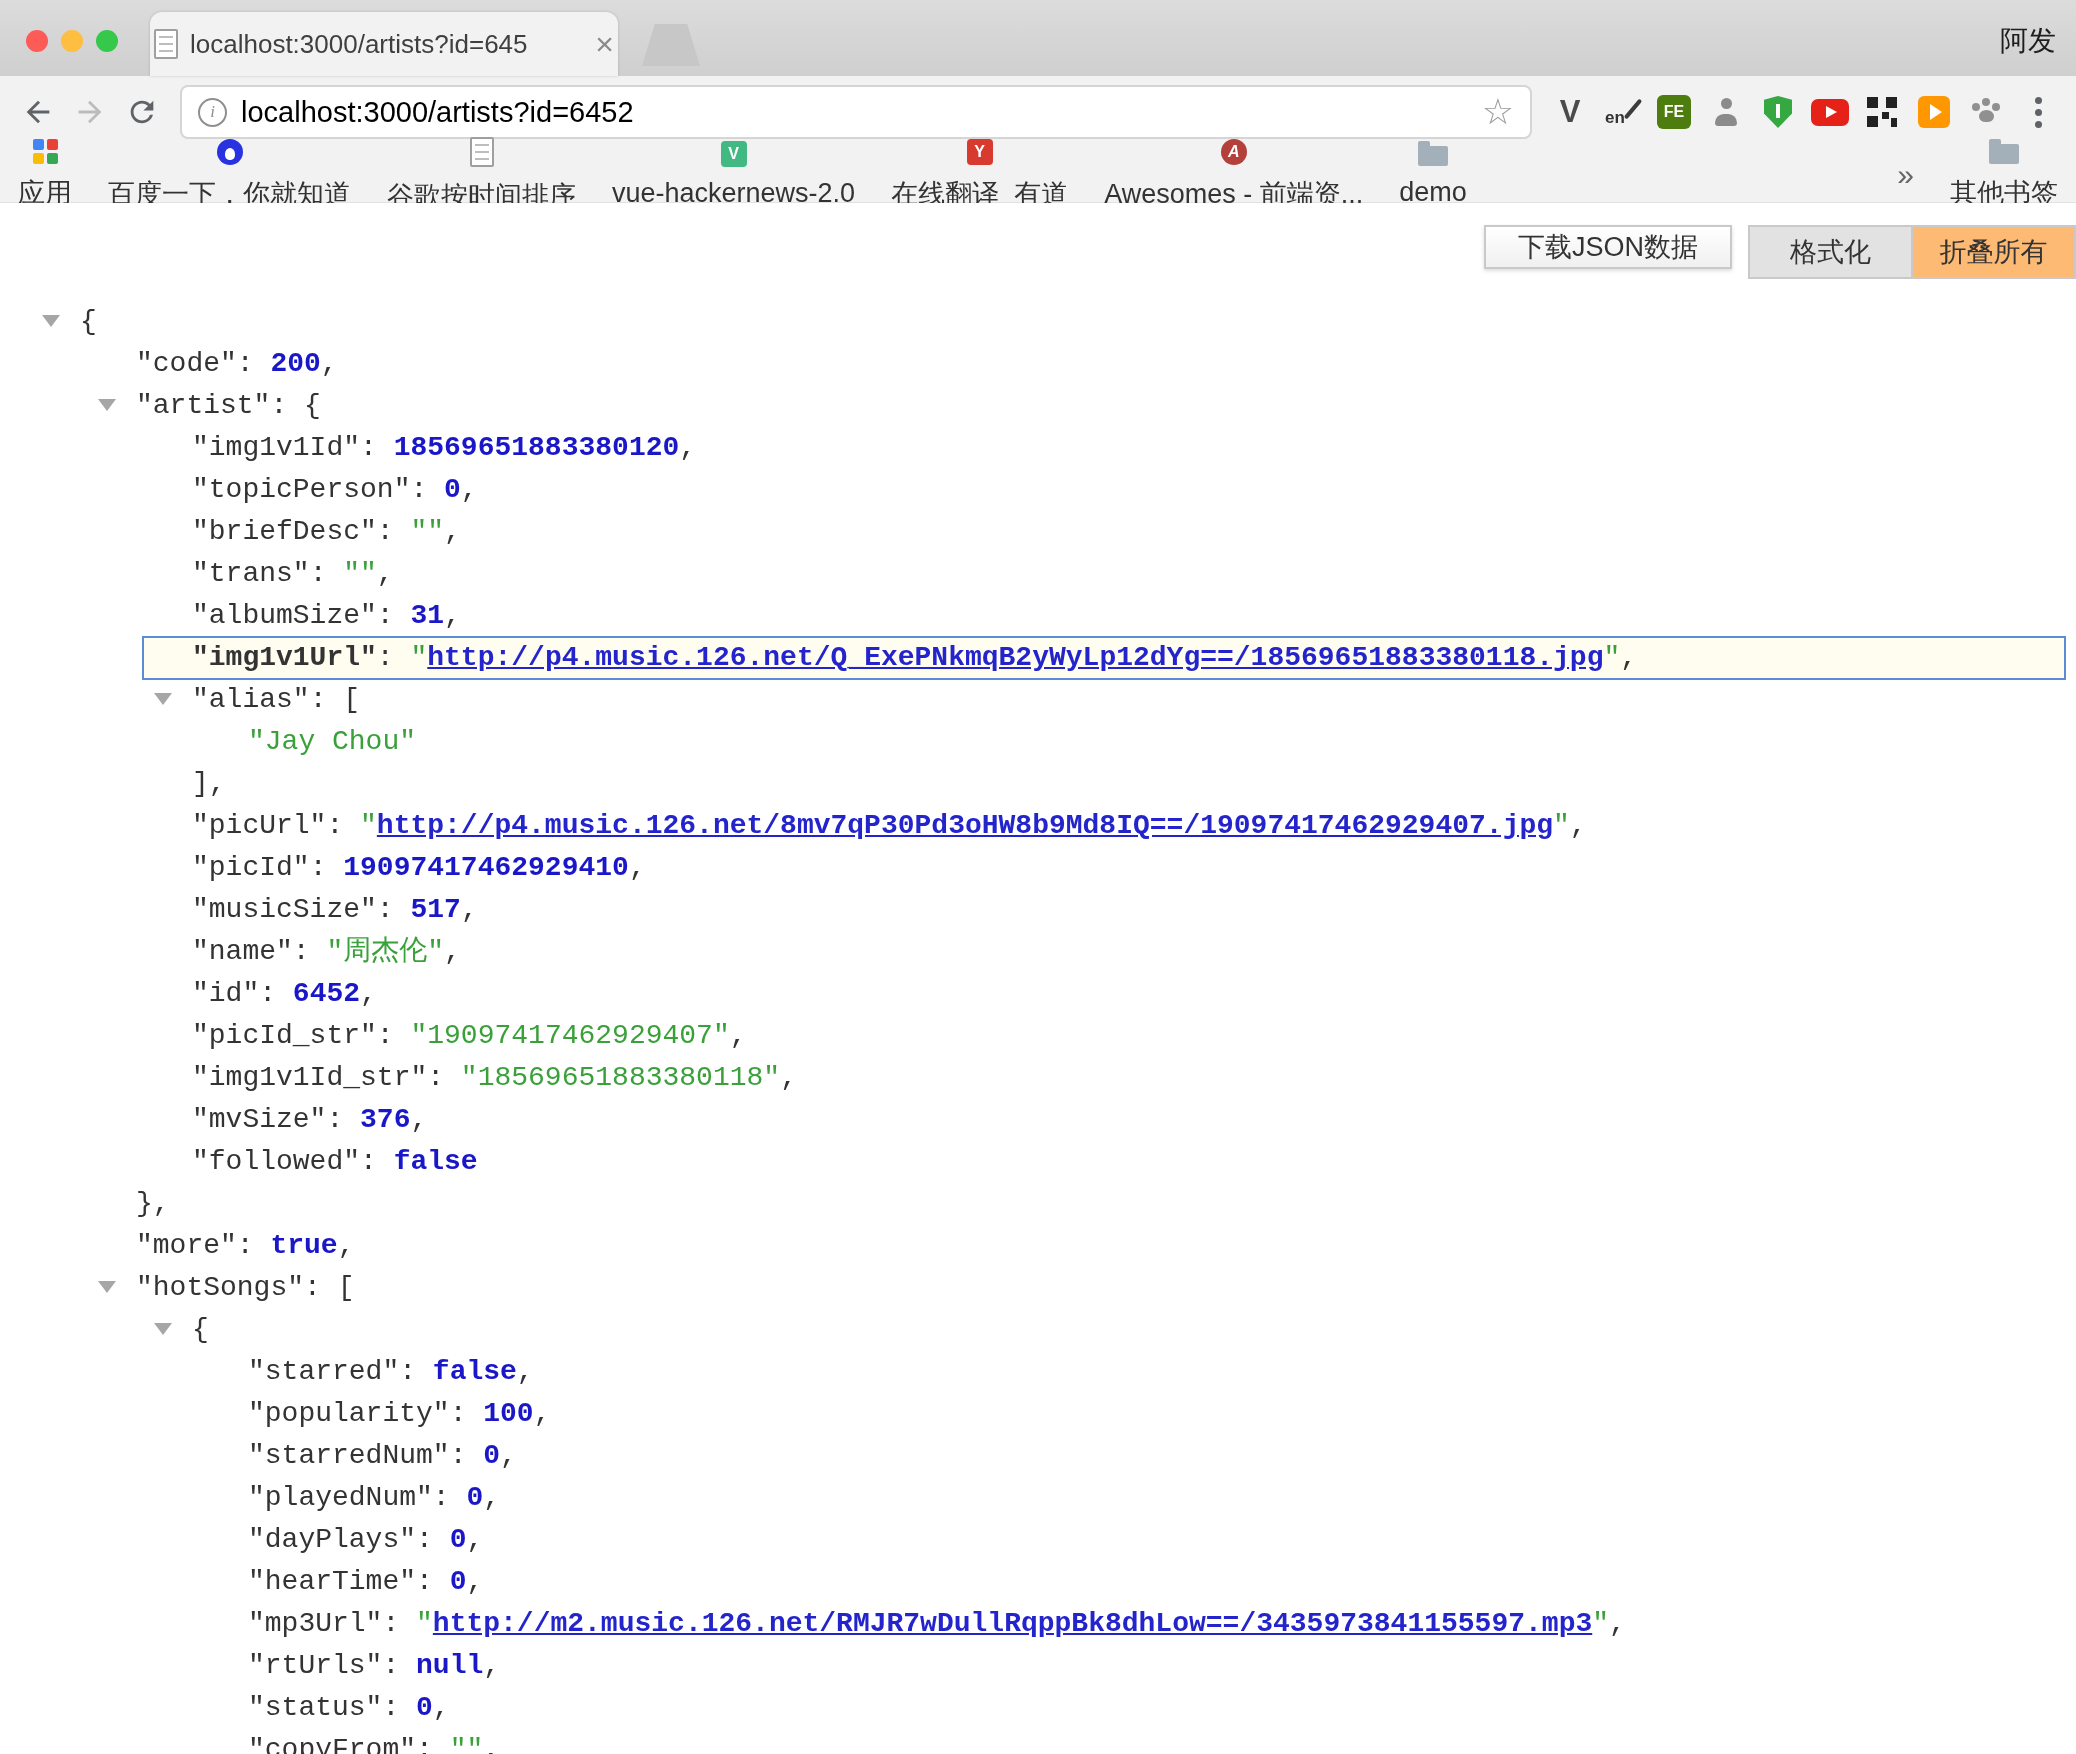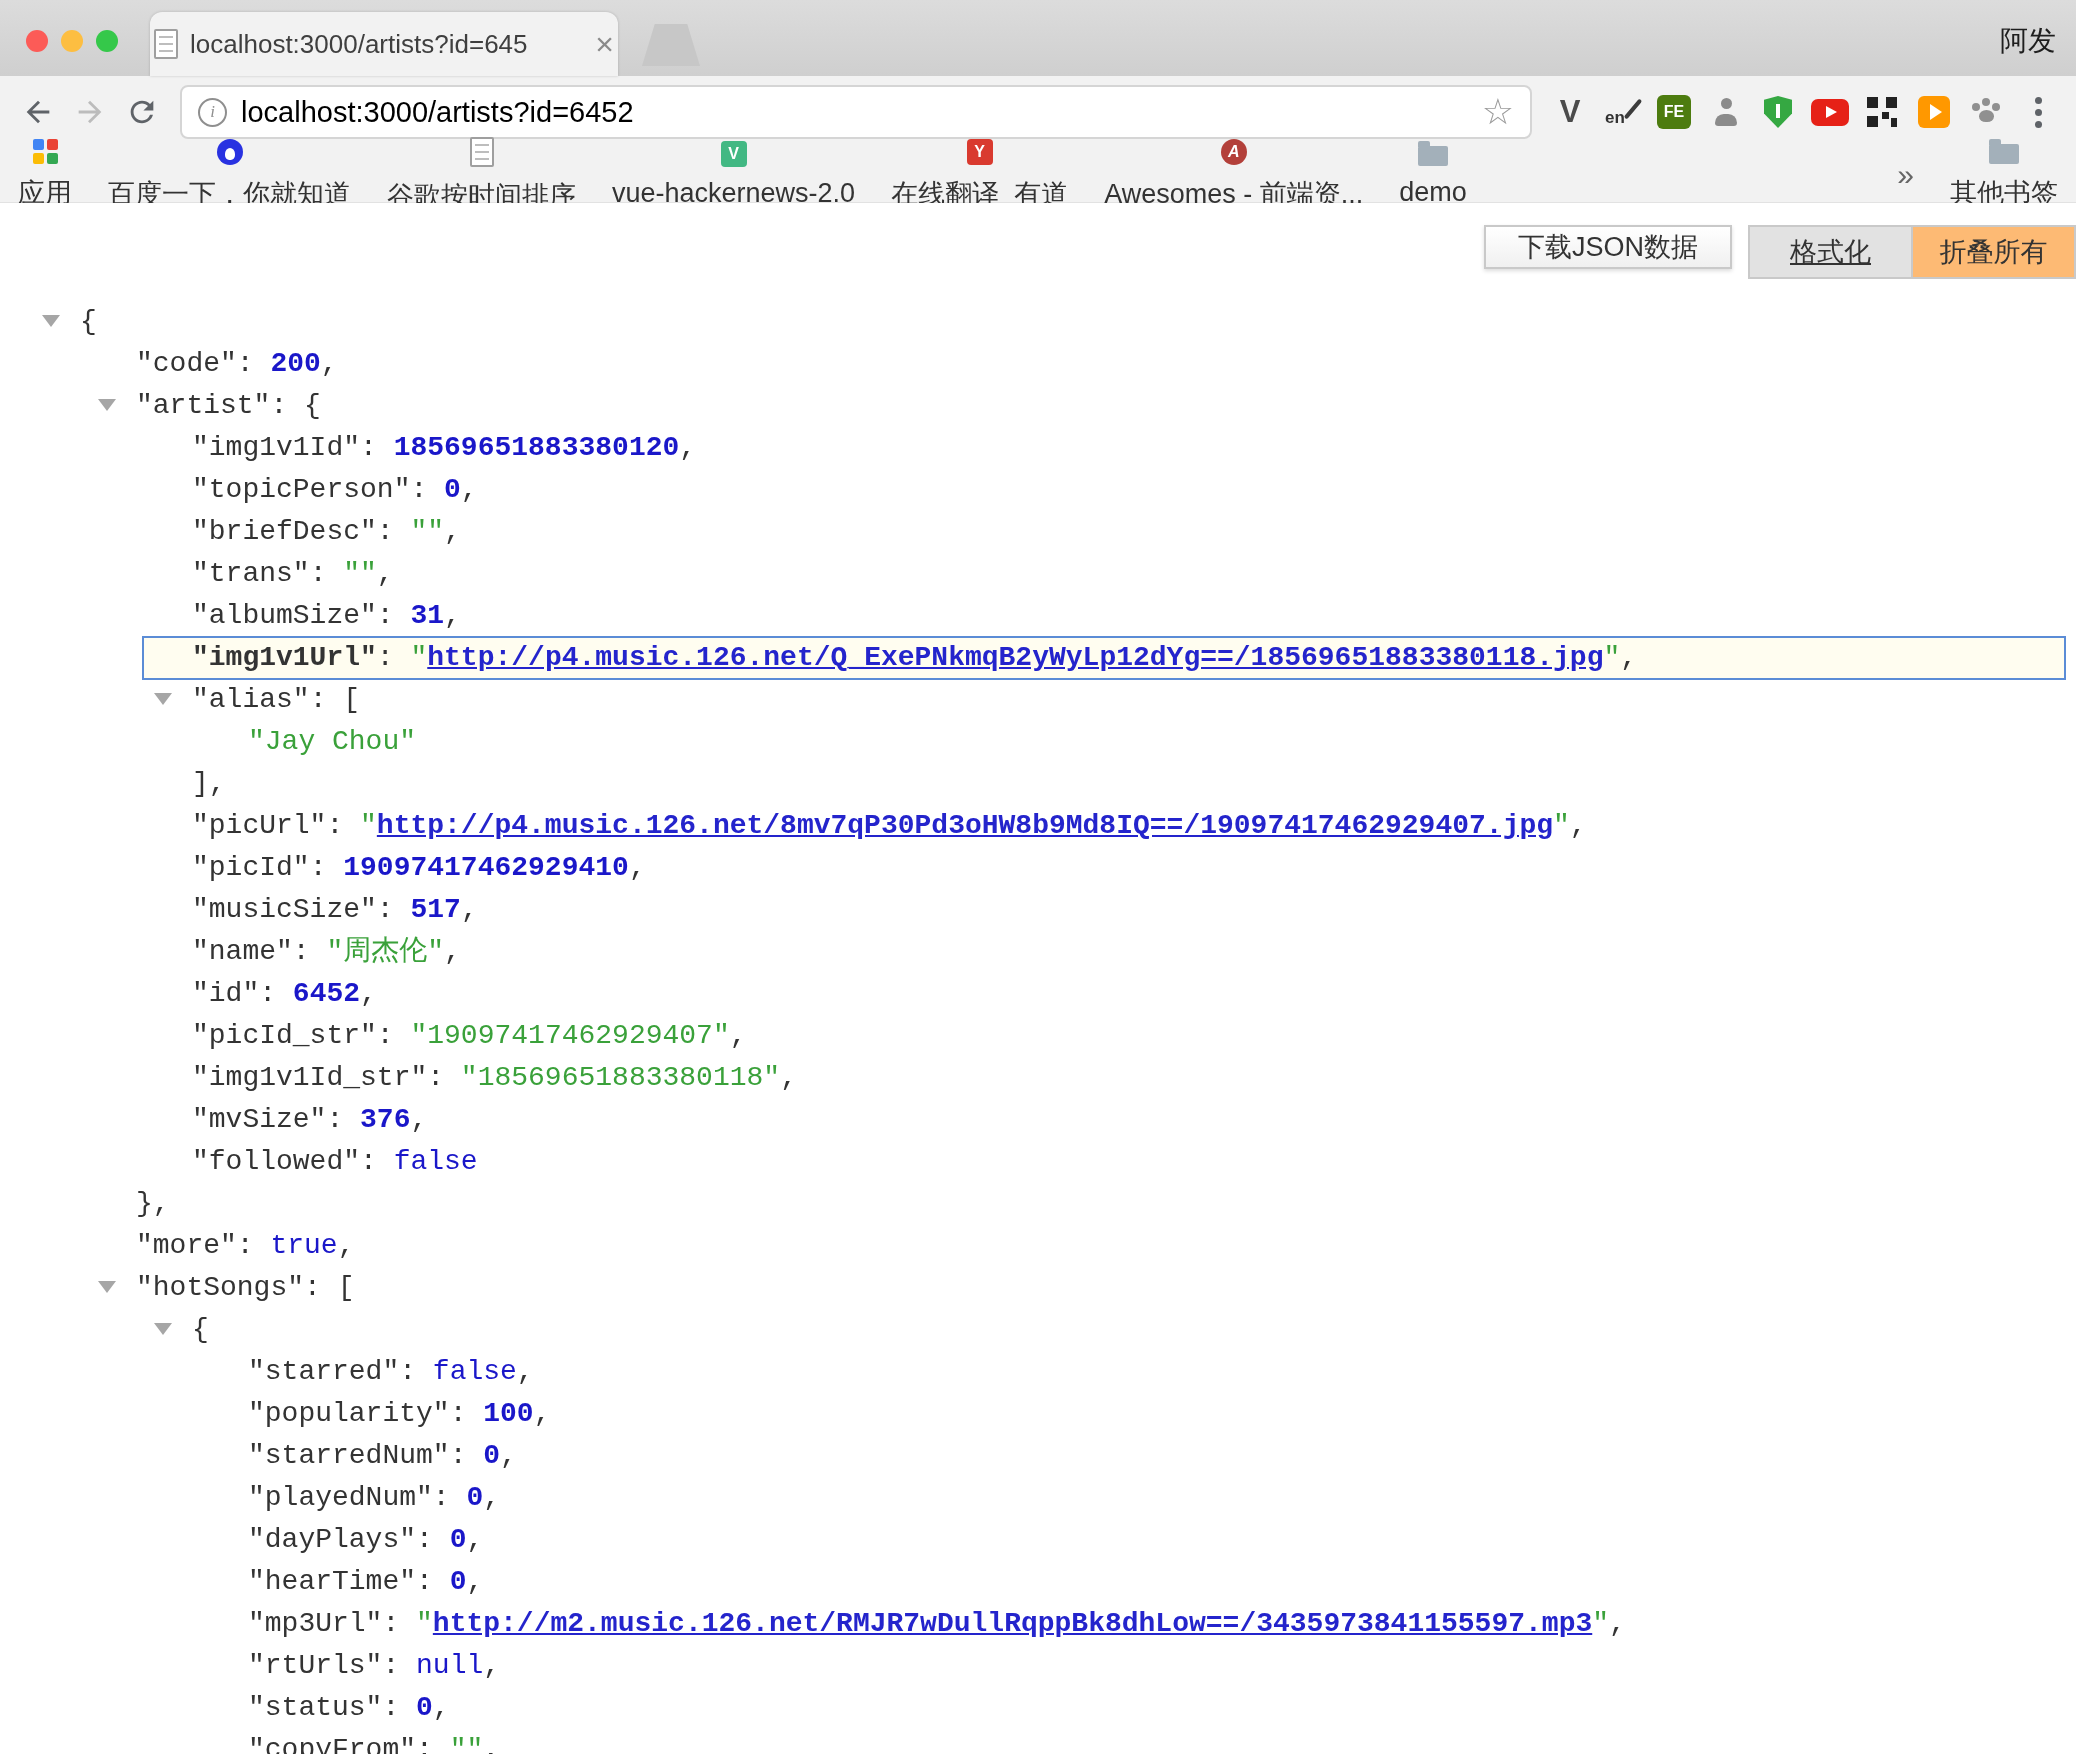--- a/index.html
+++ b/index.html
@@ -98,34 +98,34 @@
       border-radius:2px 2px 0 0;}
   .bm-spacer{flex:1;}
   .overflow-chevron{color:#666;font-size:30px;}
   
   .content{position:relative;background:#fff;height:1552px;}
   .download-btn{position:absolute;top:22px;right:344px;width:248px;height:44px;border:2px solid #c9c9c9;
       border-radius:0;background:linear-gradient(#ffffff,#f0f0f0);box-shadow:0 2px 4px rgba(0,0,0,.14);
       font-size:27px;color:#333;display:flex;align-items:center;justify-content:center;box-sizing:border-box;}
   .seg{position:absolute;top:22px;right:0;height:54px;display:flex;border:2px solid #c9c9c9;box-sizing:border-box;}
   .seg .cell{width:161px;display:flex;align-items:center;justify-content:center;font-size:27px;color:#333;background:#fdba74;}
-  .seg .cell.active{background:#e2e2e2;text-decoration:underline;}
+  .seg .cell.active{background:#e2e2e2;}
   .seg .cell + .cell{border-left:2px solid #c9c9c9;}
   
   .json{position:absolute;top:98px;left:0;right:0;font-family:"Liberation Mono","DejaVu Sans Mono",monospace;
       font-size:28px;line-height:42px;color:#333;}
   .jline{position:relative;z-index:0;white-space:nowrap;height:42px;}
   .tri{position:absolute;top:14px;width:0;height:0;border-left:9px solid transparent;
       border-right:9px solid transparent;border-top:12px solid #a6a6a6;}
   .tk.k{color:var(--c-key,#333);}
   .tk.kb{color:var(--c-key,#333);font-weight:bold;}
   .tk.p{color:#333;}
   .tk.n{color:var(--c-number,#1a17c9);font-weight:bold;}
   .tk.s{color:var(--c-string,#3aa13a);}
-  .tk.b{color:var(--c-bool,#1a17c9);font-weight:normal;}
+  .tk.b{color:var(--c-bool,#1a17c9);font-weight:bold;}
   .tk.l{color:var(--c-link,#2424cc);font-weight:bold;text-decoration:underline;}
   .jline.hl::before{content:"";position:absolute;z-index:-1;left:142px;right:10px;top:-1px;bottom:-1px;
       background:#fffdf0;border:2px solid #5b8cd6;box-sizing:border-box;}
 </style>
 </head>
 <body>
 
 <div class="tabstrip">
   <div class="lights">
     <span class="light red"></span>

